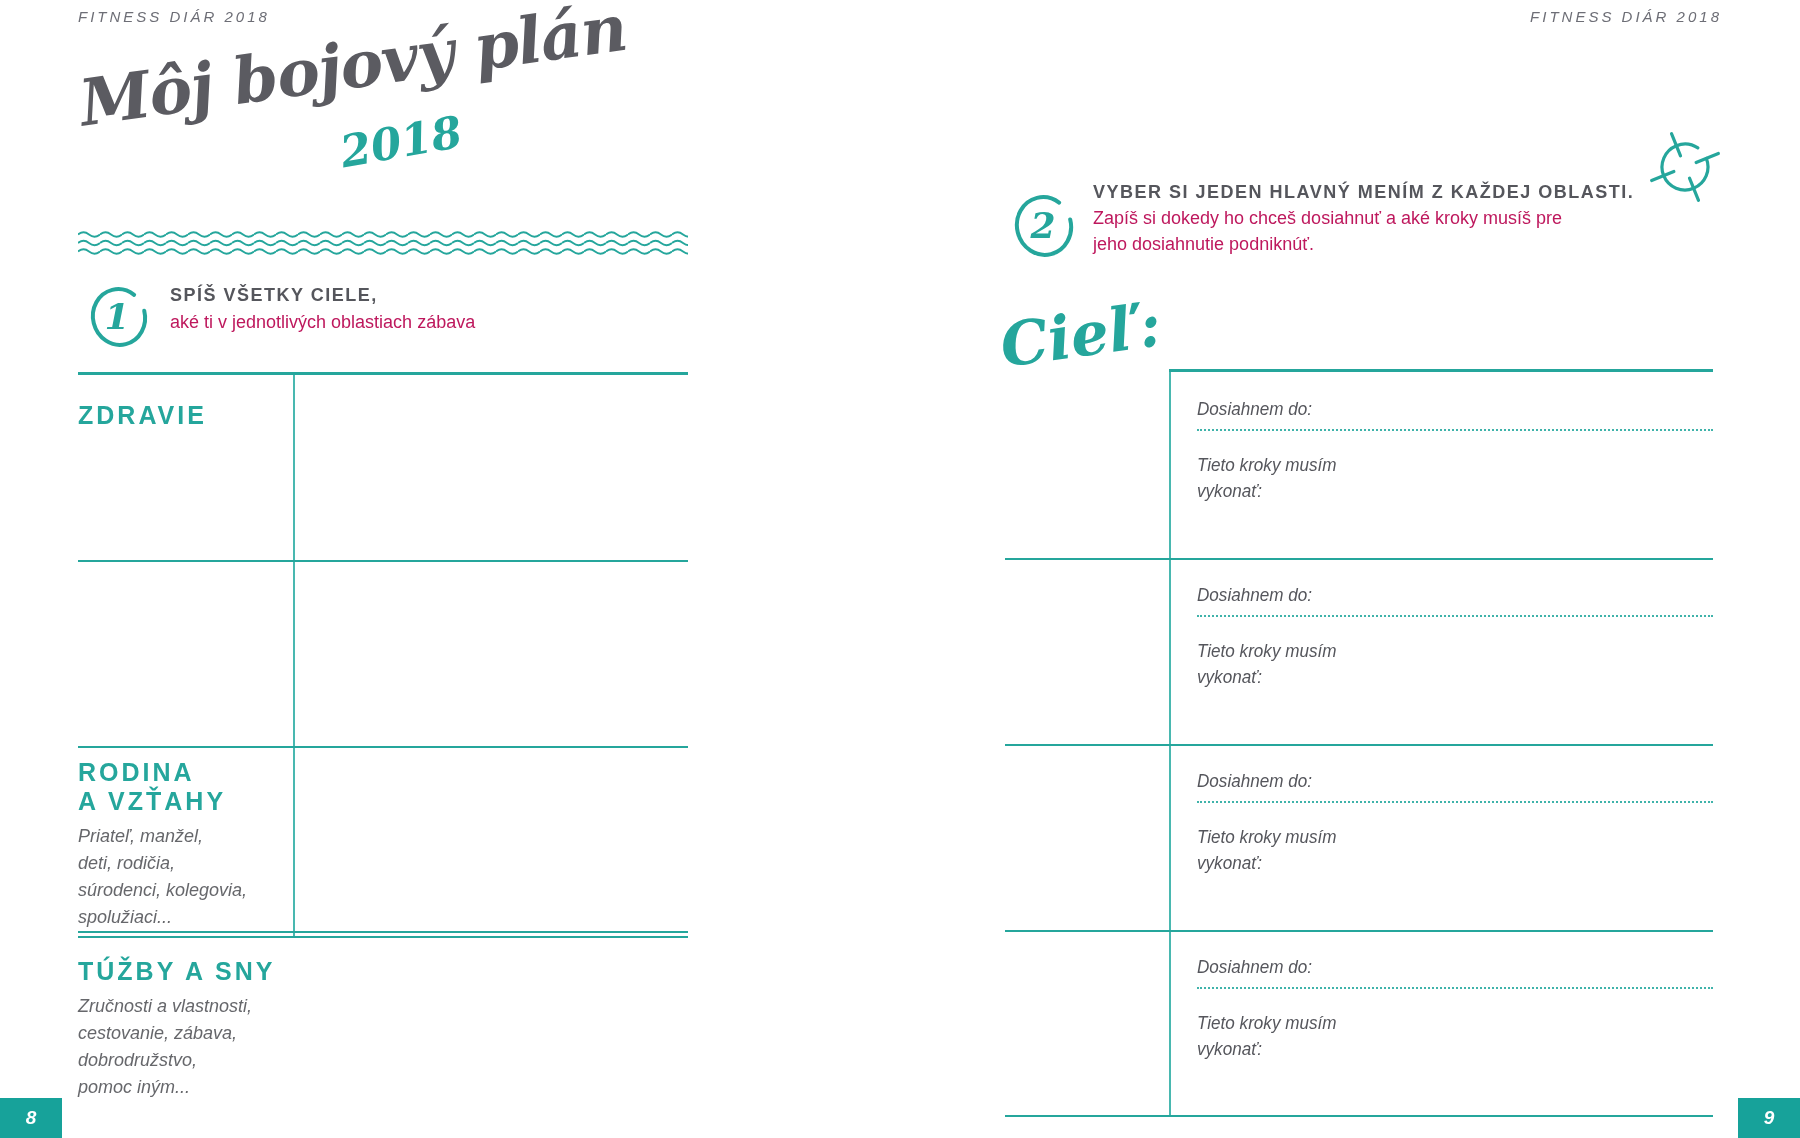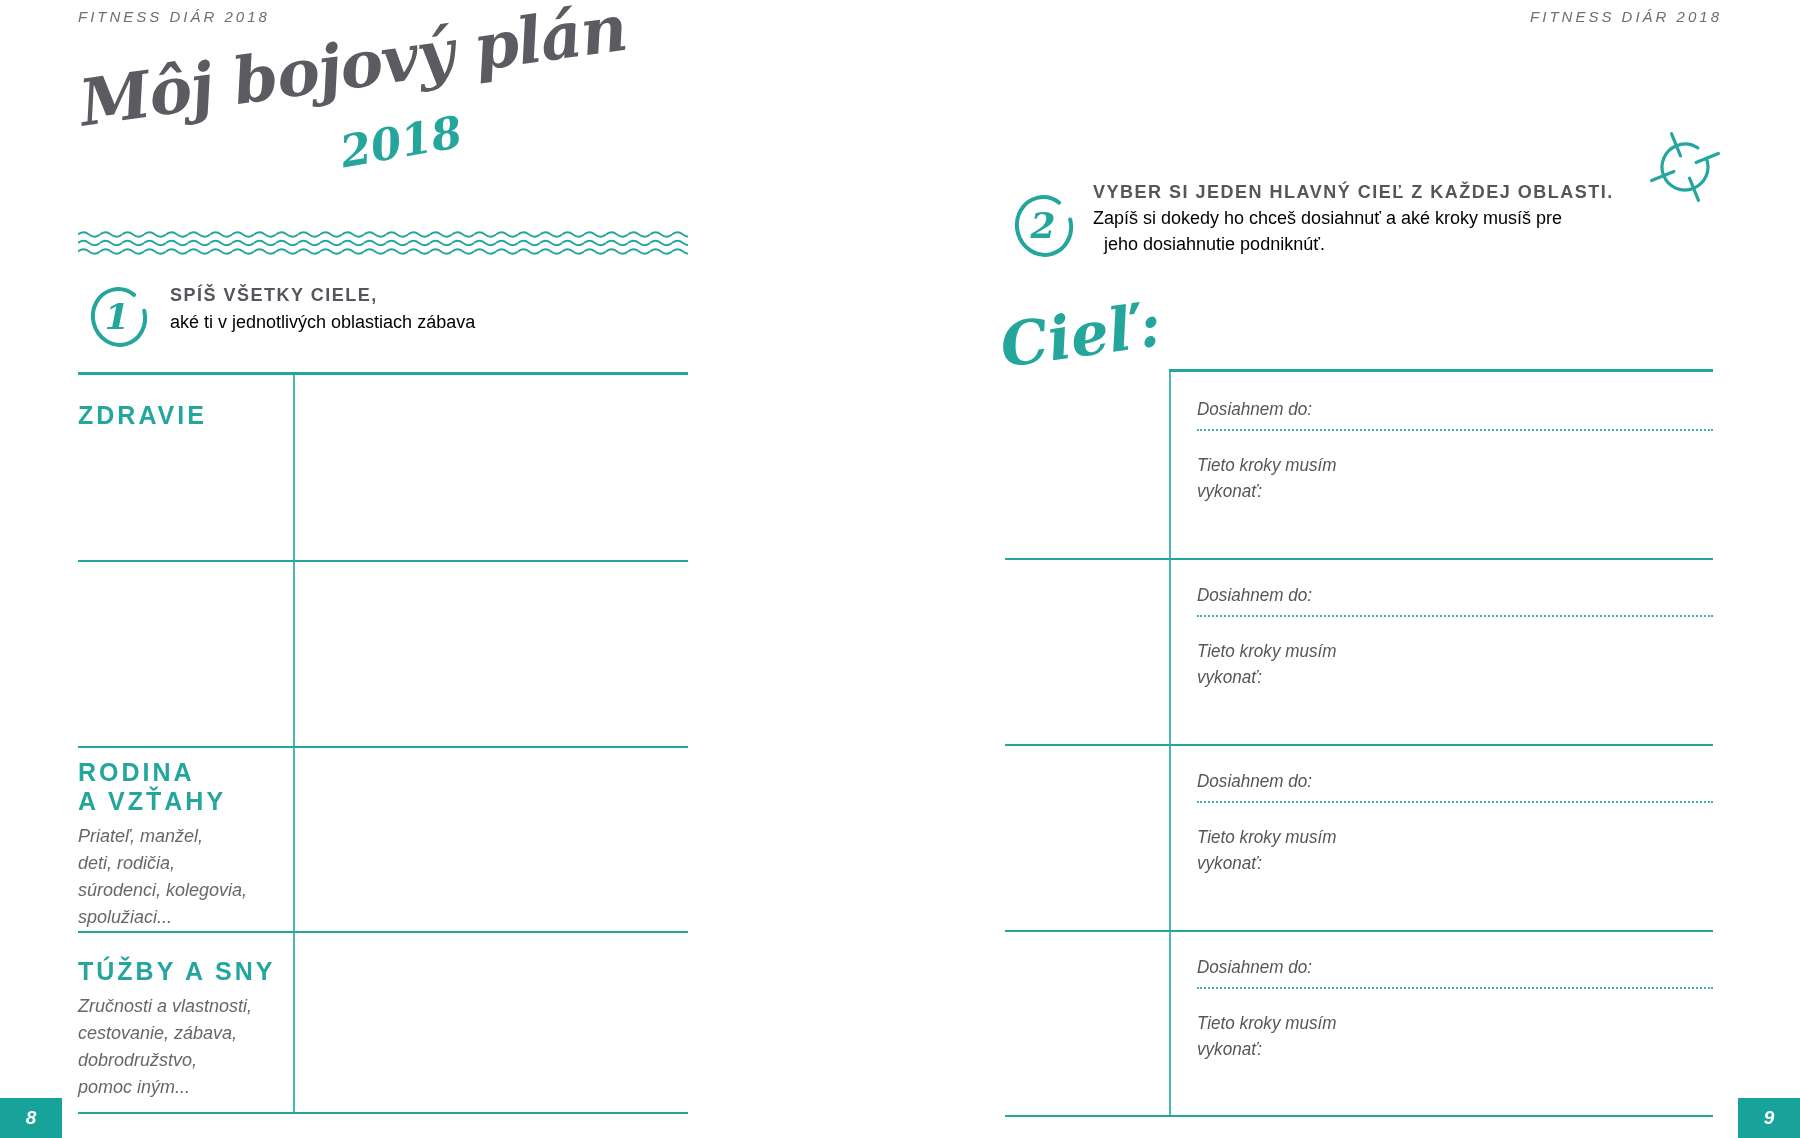--- a/index.html
+++ b/index.html
@@ -24,24 +24,24 @@
 
   
   .subtitle-wrap { position:absolute; left:78px; top:180px; width:610px; text-align:right; }
   .subtitle { display:inline-block; font-size:27px; font-weight:bold; color:#25a69c;
               letter-spacing:1px; transform:scaleX(0.82); transform-origin:right center;
               white-space:nowrap; }
 
   
   .step-line1 { font-size:18px; font-weight:bold; letter-spacing:1.5px; color:#55565c;
                 white-space:nowrap; }
-  .step-line  { font-size:18px; color:#000000; white-space:nowrap; }
-
-  
-  .grid-left { position:absolute; left:78px; top:372px; width:610px; height:742px;
+  .step-line  { font-size:18px; color:#be185d; white-space:nowrap; }
+
+  
+  .grid-left { position:absolute; left:78px; top:372px; width:610px; height:566px;
                border-top:3px solid #25a69c; border-bottom:2px solid #25a69c; }
   .grid-left .vline { position:absolute; left:215px; top:0; bottom:0; width:1.5px;
                       background:#49b8b0; }
   .hdiv { position:absolute; left:0; right:0; height:2px; background:#25a69c; }
 
   .sec { position:absolute; left:0; width:210px; }
   .sec-title { font-size:25px; font-weight:bold; letter-spacing:3px; color:#25a69c;
                line-height:29px; white-space:pre-line; }
   .sec-hint  { margin-top:7px; font-size:18px; font-style:italic; color:#66676b;
                line-height:27px; white-space:pre; }
@@ -141,23 +141,23 @@
       <line x1="48" y1="60" x2="48" y2="84"></line>
       <line x1="12" y1="48" x2="36" y2="48"></line>
       <line x1="60" y1="48" x2="84" y2="48"></line>
     </g>
   </svg>
 
   <svg class="abs" style="left:112px;top:192px;" width="64" height="68">
     <ellipse cx="32" cy="34" rx="27" ry="29" fill="none" stroke="#25a69c" stroke-width="4" stroke-linecap="round" stroke-dasharray="155 22" transform="rotate(-14 32 34)"></ellipse>
     <text x="31" y="46" font-size="36" font-style="italic" font-weight="bold" font-family="DejaVu Serif, serif" fill="#25a69c" text-anchor="middle">2</text>
   </svg>
-  <div class="abs step-line1" style="left:193px;top:182px;">VYBER SI JEDEN HLAVNÝ CIEĽ Z KAŽDEJ OBLASTI.</div>
+  <div class="abs step-line1" style="left:193px;top:182px;">VYBER SI JEDEN HLAVNÝ MENÍM Z KAŽDEJ OBLASTI.</div>
   <div class="abs step-line" style="left:193px;top:208px;">Zapíš si dokedy ho chceš dosiahnuť a aké kroky musíš pre</div>
-  <div class="abs step-line" style="left:204px;top:234px;">jeho dosiahnutie podniknúť.</div>
+  <div class="abs step-line" style="left:193px;top:234px;">jeho dosiahnutie podniknúť.</div>
 
   <div class="script script-goal" style="left:100px;">Cieľ:</div>
 
   <div class="grid-right" style="left:105px;">
     <div class="topline"></div>
     <div class="vline"></div>
     <div class="hdiv" style="top:186px;"></div>
     <div class="hdiv" style="top:372px;"></div>
     <div class="hdiv" style="top:558px;"></div>
 

